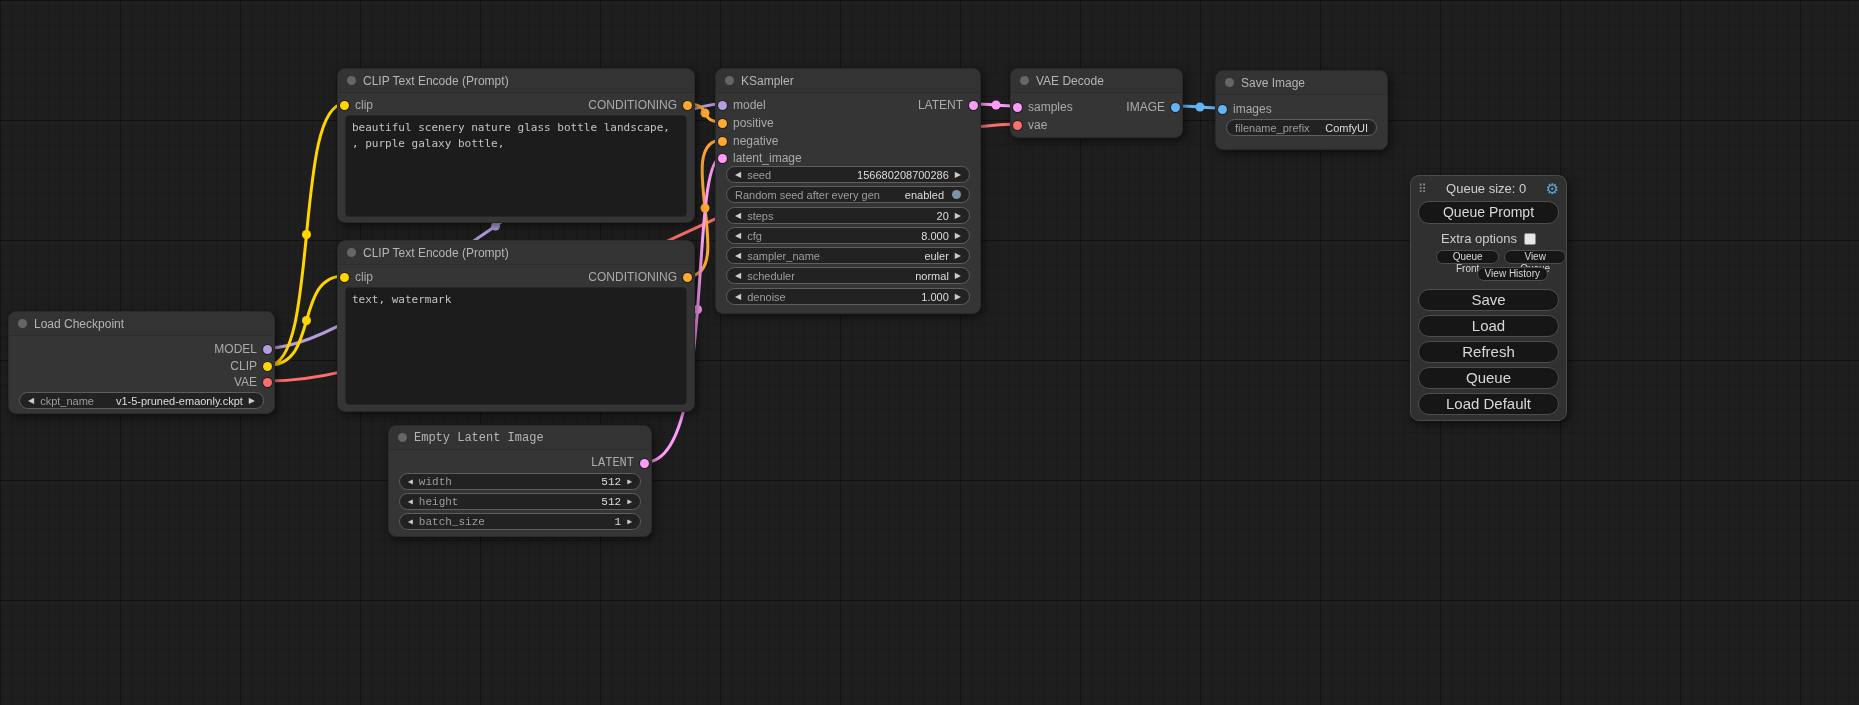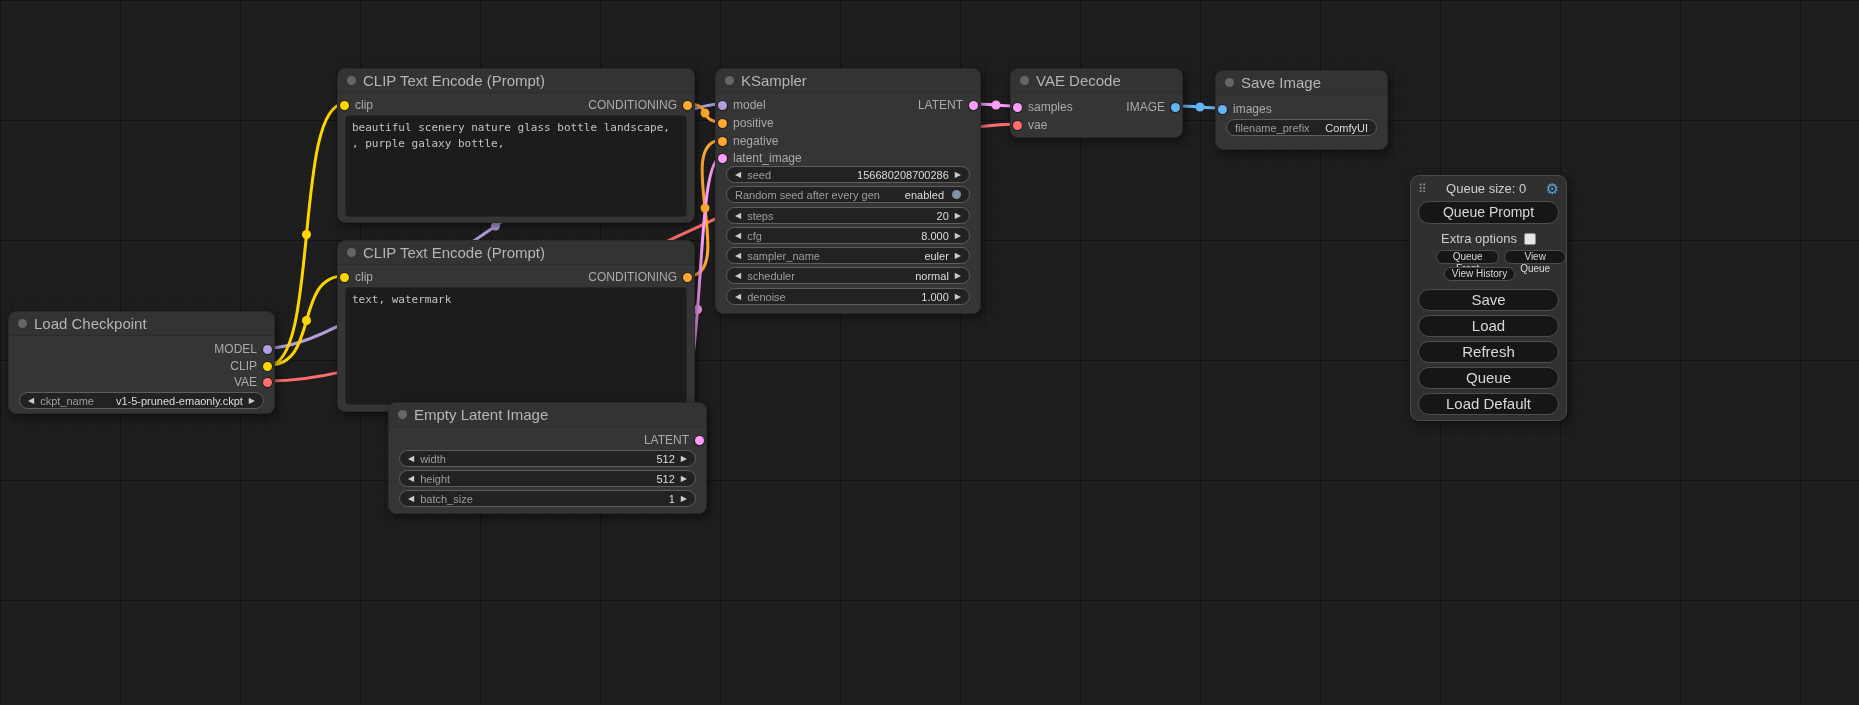--- a/index.html
+++ b/index.html
@@ -33,21 +33,21 @@
   }
   .node-title {
     display:flex; align-items:center;
     height:24px; padding:0 9px; gap:7px;
     background:#333;
     border-radius:7px 7px 0 0;
     border-bottom:1px solid #2c2c2c;
     cursor:move;
   }
   .tdot { width:9px; height:9px; border-radius:50%; background:#666; flex:0 0 auto; }
-  .ttext { font-size:15px; color:#b5b5b5; white-space:nowrap; }
+  .ttext { font-size:12px; color:#b5b5b5; white-space:nowrap; }
 
   .slot {
     position:absolute; display:flex; align-items:center;
     height:16px; font-size:12px; color:#aaa; gap:6px; white-space:nowrap;
   }
   .slot.in  { left:2px; }
   .slot.out { right:2px; }
   .dot {
     width:9px; height:9px; border-radius:50%; flex:0 0 auto;
     box-shadow:0 0 0 1px rgba(0,0,0,.4);
@@ -96,21 +96,21 @@
     height:14px; line-height:12px; font-size:10px;
     border-radius:8px; padding:0 7px;
   }
   .extra {
     position:absolute; top:55px; left:0; right:0;
     display:flex; justify-content:center; align-items:center; gap:7px;
     color:#ccc; font-size:13px;
   }
   .checkbox { width:12px; height:12px; background:#e6e6e6; border:1px solid #8a8a8a; border-radius:2px; cursor:pointer; }
   .row-small   { position:absolute; top:74px; left:0; right:0; display:flex; justify-content:center; gap:5px;padding-left:25px; }
-  .row-history { position:absolute; top:91px; left:0; right:18px; display:flex; justify-content:center; }
+  .row-history { position:absolute; top:91px; left:0; right:18px; display:flex; justify-content:flex-end; }
 </style>
 </head>
 <body>
 
 <div id="app">
 
   <svg class="wires" width="1859" height="705">
     <path class="wire" d="M 269 348 C 369 348, 622 104, 722 104" stroke="#B39DDB"></path>
     <path class="wire" d="M 269 365 C 319 365, 294 104, 344 104" stroke="#FFD500"></path>
     <path class="wire" d="M 269 365 C 319 365, 294 276, 344 276" stroke="#FFD500"></path>
@@ -182,21 +182,21 @@
       <span class="dot" style="background: rgb(255, 213, 0);"></span>
       <span>clip</span>
     </div>
     <div class="slot out" style="top:28px">
       <span>CONDITIONING</span>
       <span class="dot" style="background: rgb(255, 169, 49);"></span>
     </div>
     <div class="textbox" style="top:46px; height:118px;">text, watermark</div>
   </div>
 
-  <div class="node" style="left:388px; top:402px; width:319px; height:112px;">
+  <div class="node" style="left:388px; top:425px; width:264px; height:112px;font-family:Liberation Mono, monospace;">
     <div class="node-title">
       <span class="tdot"></span>
       <span class="ttext">Empty Latent Image</span>
     </div>
     <div class="slot out" style="top:29px">
       <span>LATENT</span>
       <span class="dot" style="background: rgb(255, 156, 249);"></span>
     </div>
     <div class="widget" style="top:47px">
       <span class="warrow">◀</span>

